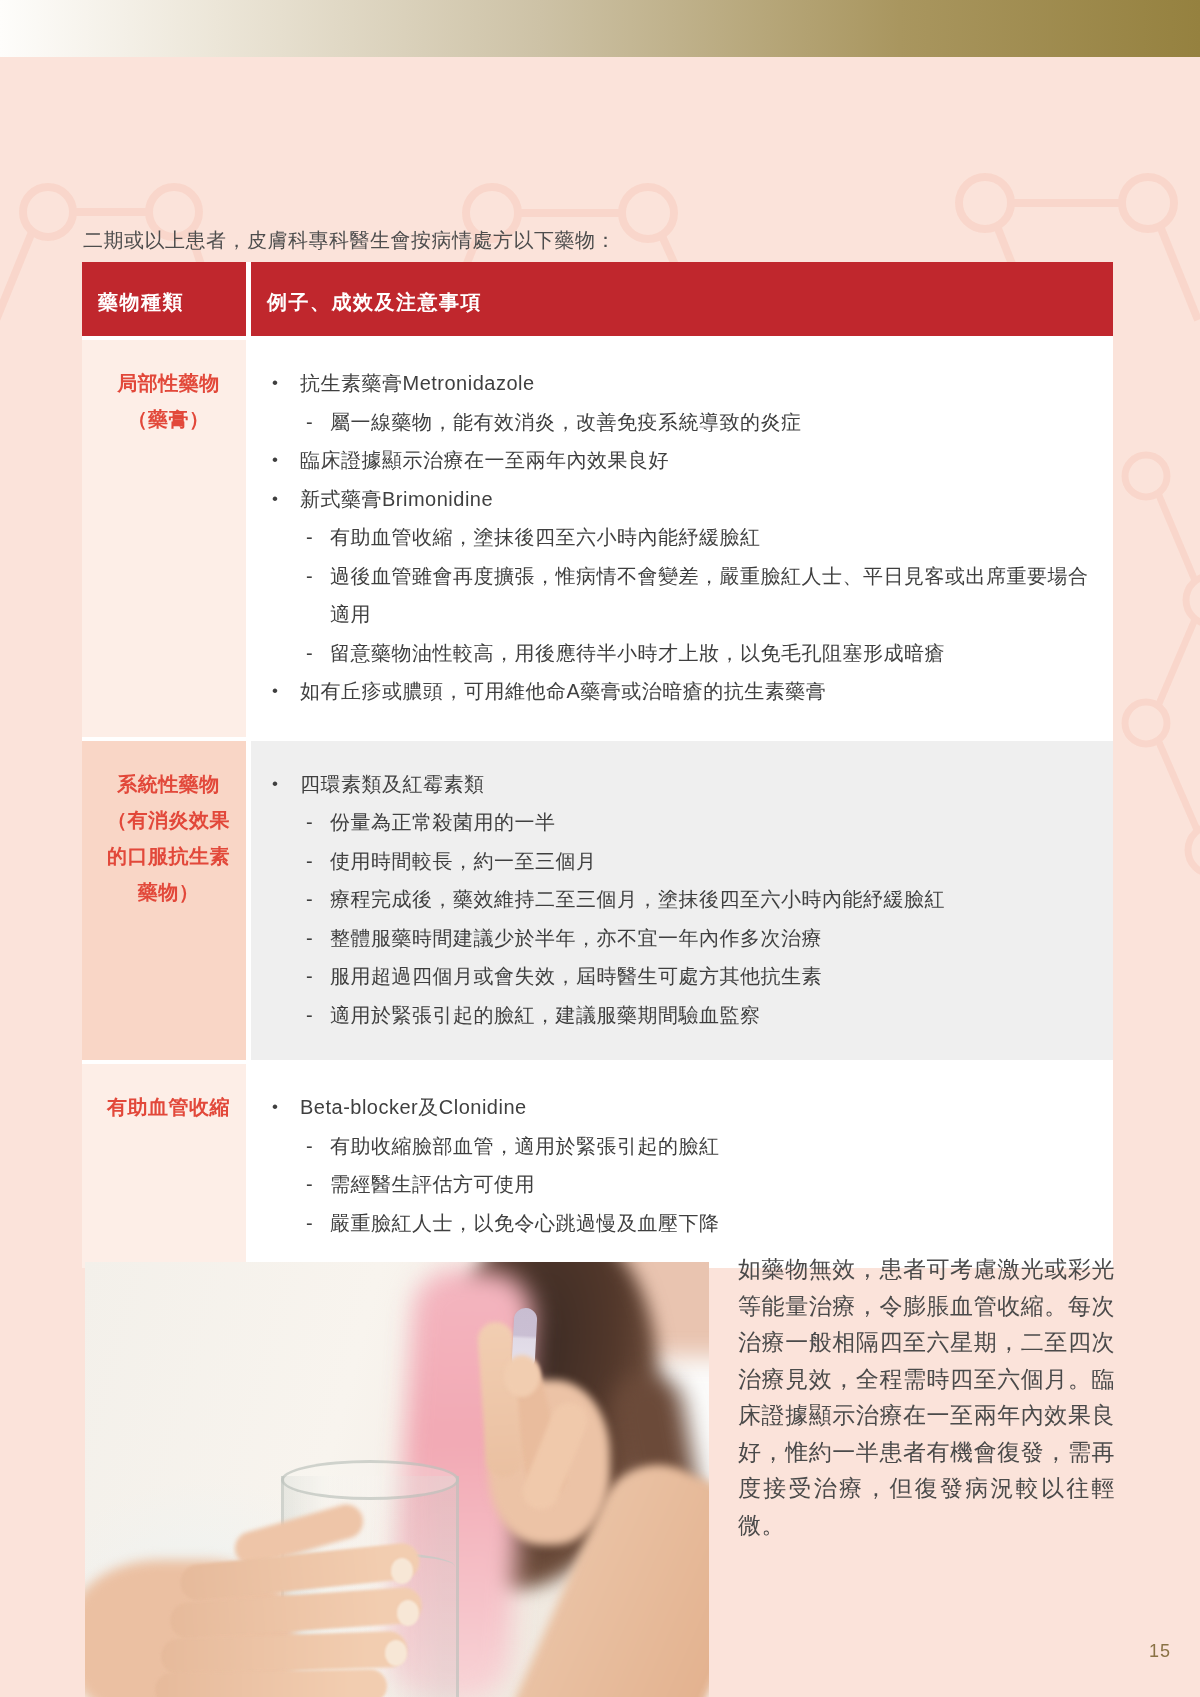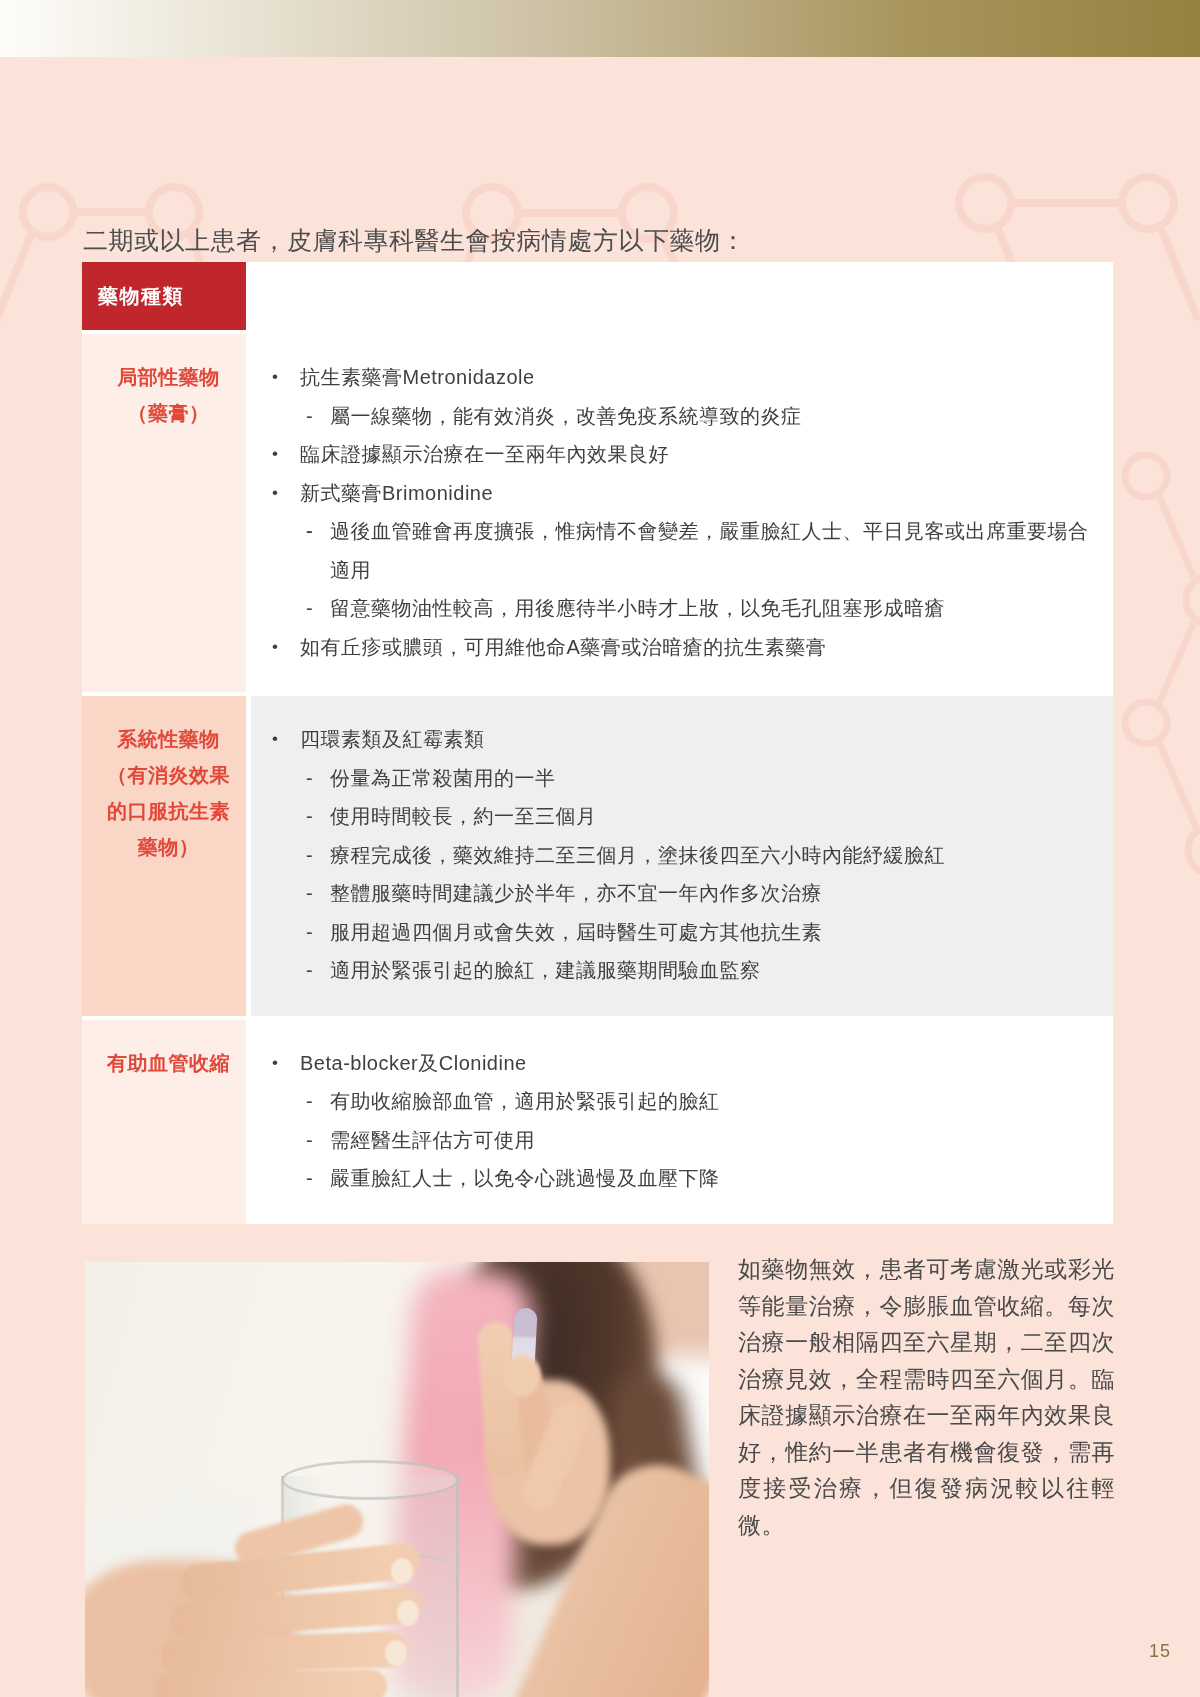--- a/index.html
+++ b/index.html
@@ -14,31 +14,31 @@
     font-family:"Liberation Sans","DejaVu Sans",sans-serif;
     color:var(--body-text,#3f3f3f);
   }
   .pattern{position:absolute;left:0;top:0;z-index:0;}
   .topbar{
     position:absolute;left:0;top:0;width:1200px;height:57px;z-index:2;
     background:linear-gradient(90deg,#fefdfb 0%,#ece6d8 18%,#cdc2a6 45%,#a9965f 75%,#95813f 100%);
   }
   .intro{
     position:absolute;left:83px;top:226px;z-index:3;
-    font-size:25px;line-height:28px;color:#4d4d4d;letter-spacing:0.5px;
+    font-size:20px;line-height:28px;color:#4d4d4d;letter-spacing:0.5px;
   }
   
   .rx-table{
     position:absolute;left:82px;top:262px;width:1031px;z-index:3;
     background:#ffffff;display:flex;flex-direction:column;gap:4px;
   }
   .thead{display:flex;gap:5px;}
   .th{
     background:var(--header-red,#c0272d);color:#ffffff;font-weight:bold;
-    font-size:20px;letter-spacing:1.5px;line-height:24px;padding:22px 0 22px 16px;
+    font-size:20px;letter-spacing:1.5px;line-height:24px;padding:28px 0 22px 16px;
     box-sizing:border-box;
   }
   .th.c1{width:164px;flex:none;}
   .th.c2{flex:1;}
   .trow{display:flex;gap:5px;}
   .cat{
     width:164px;flex:none;box-sizing:border-box;
     background:var(--row-light-pink,#fdeee7);
     color:var(--category-red,#e2483a);font-weight:bold;
     font-size:20px;line-height:36px;padding:25px 6px 20px 15px;letter-spacing:0.5px;text-align:center;
@@ -136,33 +136,34 @@
   </g>
 </svg>
 
 <div class="topbar"></div>
 
 <div class="intro">二期或以上患者，皮膚科專科醫生會按病情處方以下藥物：</div>
 
 <div class="rx-table">
   <div class="thead">
     <div class="th c1">藥物種類</div>
+    <div class="th c2">例子、成效及注意事項</div>
   </div>
 
   <div style="display:contents"><div class="trow">
         <div class="cat">
           <div class="cat-line">局部性藥物</div>
           <div class="cat-line">（藥膏）</div>
         </div>
         <div class="content">
           <div class="item bullet"><span class="mk">•</span><span>抗生素藥膏Metronidazole</span></div>
           <div class="item dash"><span class="mk">-</span><span>屬一線藥物，能有效消炎，改善免疫系統導致的炎症</span></div>
           <div class="item bullet"><span class="mk">•</span><span>臨床證據顯示治療在一至兩年內效果良好</span></div>
           <div class="item bullet"><span class="mk">•</span><span>新式藥膏Brimonidine</span></div>
-          <div class="item dash"><span class="mk">-</span></div>
+          <div class="item dash"><span class="mk">-</span><span>有助血管收縮，塗抹後四至六小時內能紓緩臉紅</span></div>
           <div class="item dash"><span class="mk">-</span><span>過後血管雖會再度擴張，惟病情不會變差，嚴重臉紅人士、平日見客或出席重要場合適用</span></div>
           <div class="item dash"><span class="mk">-</span><span>留意藥物油性較高，用後應待半小時才上妝，以免毛孔阻塞形成暗瘡</span></div>
           <div class="item bullet"><span class="mk">•</span><span>如有丘疹或膿頭，可用維他命A藥膏或治暗瘡的抗生素藥膏</span></div>
         </div>
       </div><div class="trow">
         <div class="cat">
           <div class="cat-line">系統性藥物</div>
           <div class="cat-line">（有消炎效果</div>
           <div class="cat-line">的口服抗生素</div>
           <div class="cat-line">藥物）</div>

